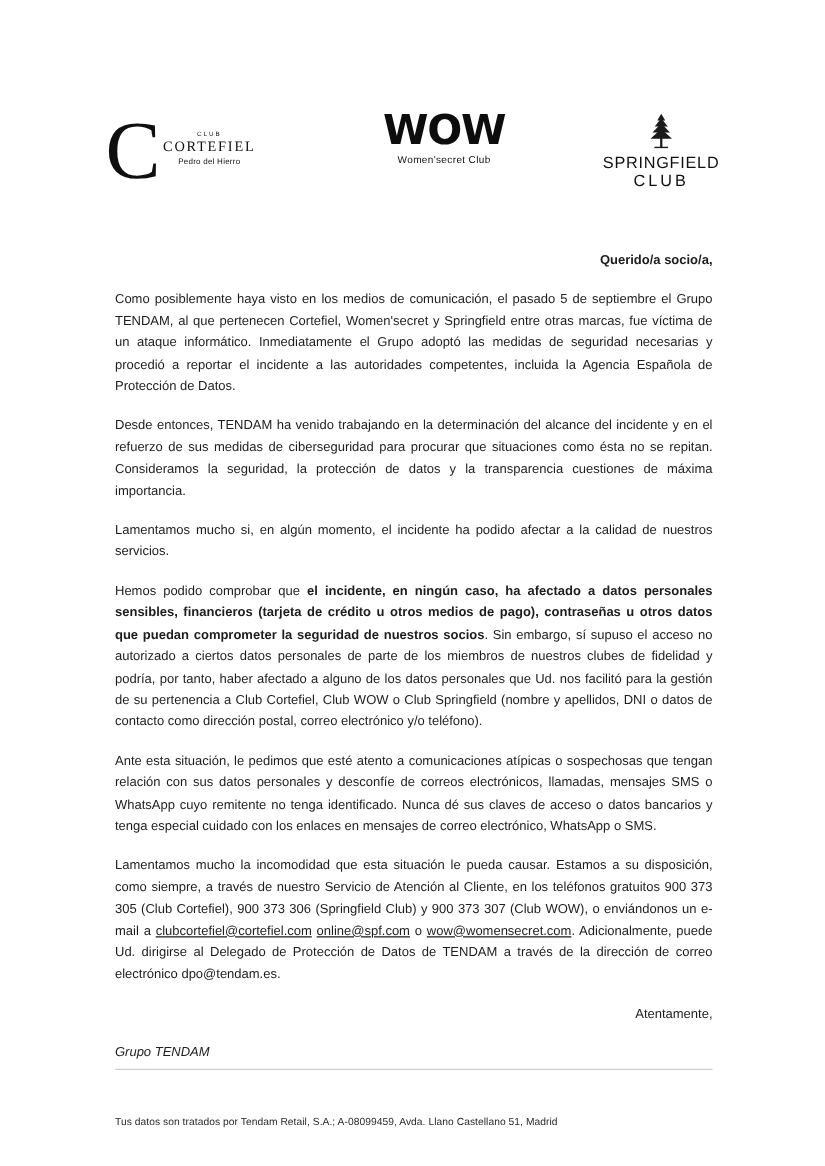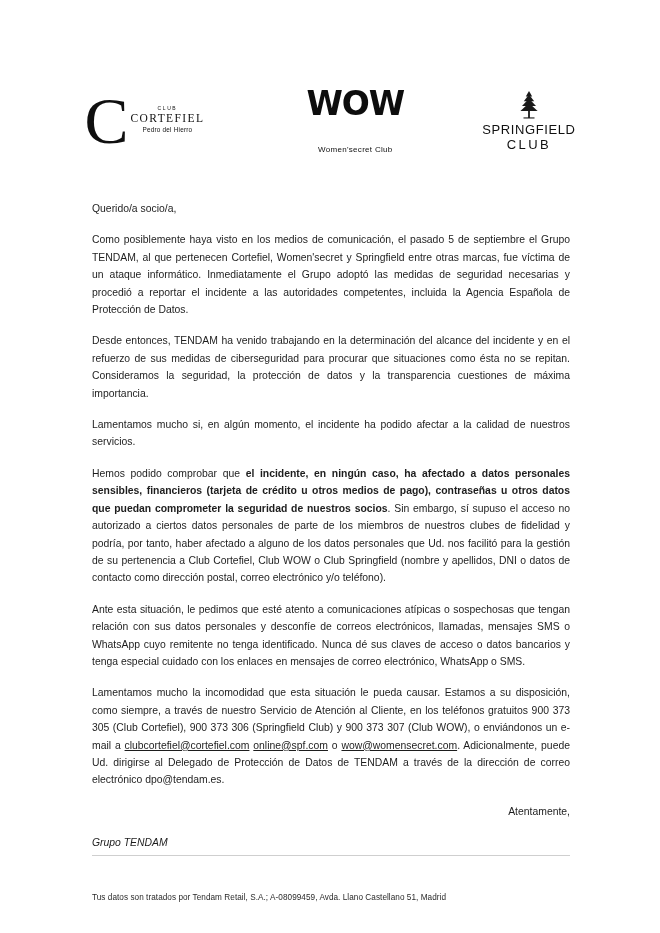--- a/index.html
+++ b/index.html
@@ -80,21 +80,21 @@
     color: #111;
     margin-top: 1px;
   }
 
   
   .wow {
     display: flex;
     flex-direction: column;
     align-items: center;
     height: 66px;
-    justify-content: space-between;
+    justify-content: flex-start;
     margin-left: 24px;
   }
   .wow .word {
     font-family: "DejaVu Sans", sans-serif;
     font-weight: 700;
     font-size: 33px;
     letter-spacing: -1px;
     color: #0d0d0d;
     line-height: 32px;
   }
@@ -142,21 +142,22 @@
     width: 478px;
     font-size: 10.4px;
     line-height: 17.4px;
     color: #1d1d1d;
     text-align: justify;
   }
   .letter p {
     margin: 0 0 14px 0;
   }
   .greeting {
-    text-align: left;
+    text-align: right;
+    font-weight: bold;
   }
   .bold {
     font-weight: 700;
   }
   .underline {
     text-decoration: underline;
   }
   .signoff {
     text-align: right;
     margin-top: 18px;

